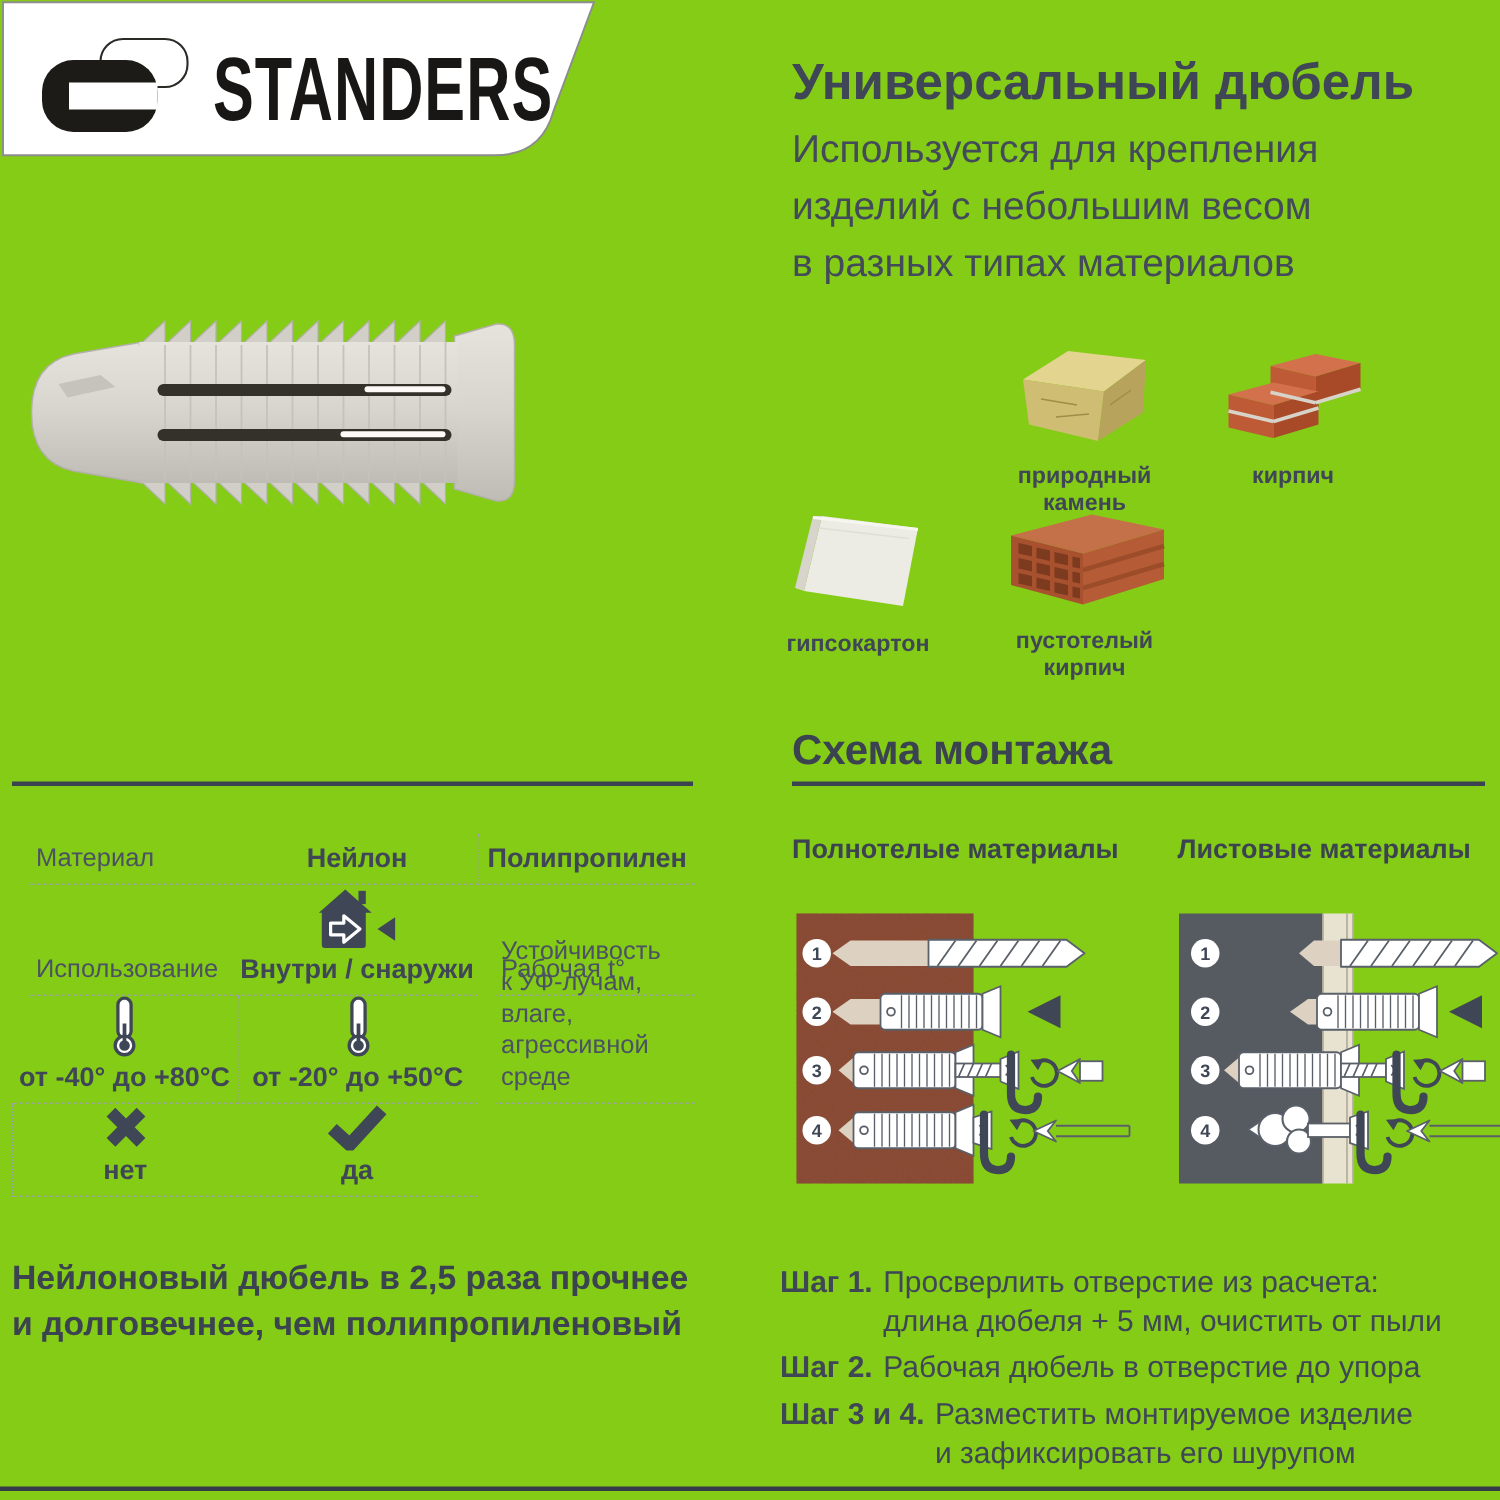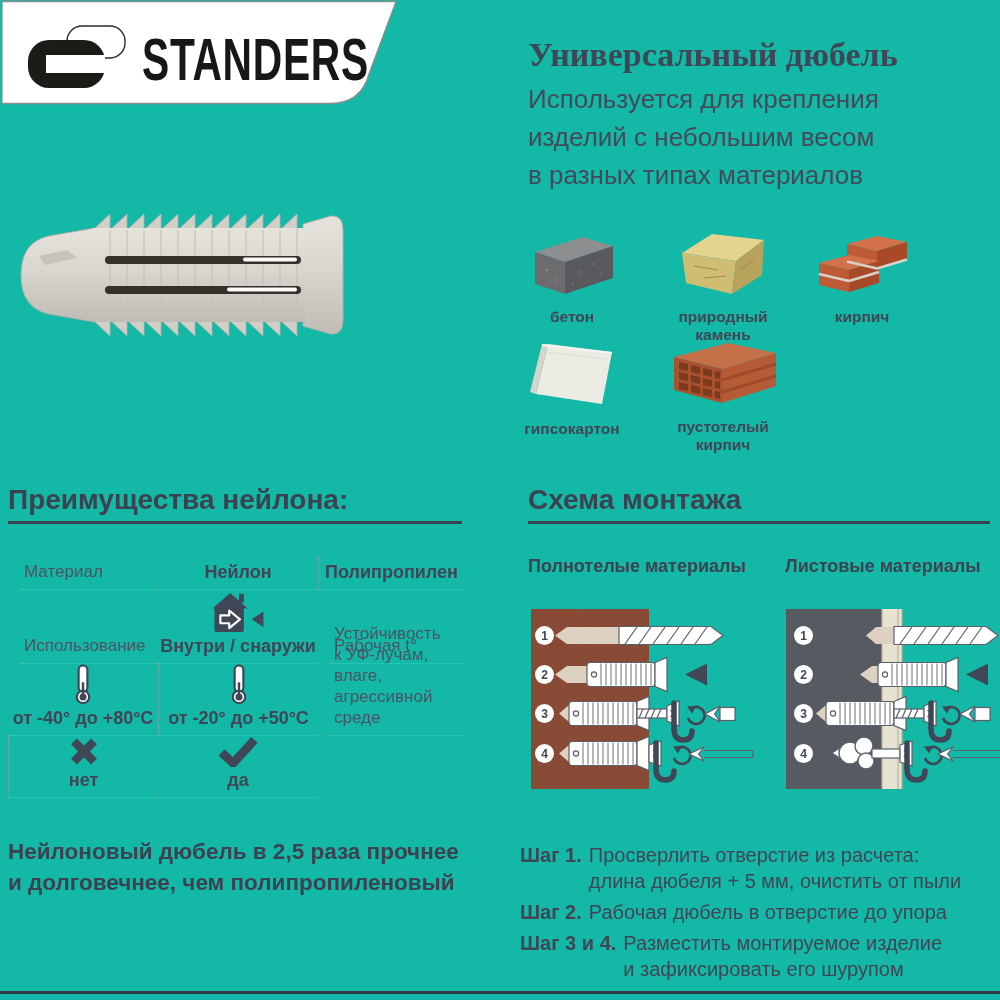--- a/index.html
+++ b/index.html
@@ -1,24 +1,24 @@
 <!DOCTYPE html>
 <html><head>
 <meta charset="utf-8">
 <style>
   html,body{margin:0;padding:0;background:#fff;}
-  .page{position:relative;width:1000px;height:1000px;background:#14b8a6;overflow:hidden;
+  .page{position:relative;width:1000px;height:1000px;background:#84cc16;overflow:hidden;
         font-family:"Liberation Sans",sans-serif;color:#3f4656;}
   
   .logo-box{position:absolute;left:0;top:0;width:400px;height:110px;}
   .brand{position:absolute;left:142px;top:30px;font-size:60px;line-height:1;font-weight:bold;
          color:#191715;transform:scaleX(0.68);transform-origin:0 50%;letter-spacing:1px;}
   
   .title-block{position:absolute;left:528px;top:34px;width:465px;}
-  .title-block h1{margin:0;font-size:34px;line-height:42px;font-weight:bold;color:#3f4656;font-family:Liberation Serif, serif;}
+  .title-block h1{margin:0;font-size:34px;line-height:42px;font-weight:bold;color:#3f4656;}
   .subtitle{margin:4px 0 0 0;font-size:26px;line-height:38px;white-space:pre-line;color:#434a59;}
   
   .mat-item{position:absolute;text-align:center;}
   .mat-label{display:block;font-size:15.5px;font-weight:bold;margin-top:6px;color:#3f4656;}
   
   .sec-head{position:absolute;font-size:28px;font-weight:bold;color:#3b4250;}
   .sec-rule{position:absolute;height:3px;background:#3b4250;}
   
   .adv-table{position:absolute;left:8px;top:556px;width:456px;display:grid;
              grid-template-columns:150px 160px 146px;grid-template-rows:34px 74px 72px 62px;}
@@ -125,34 +125,20 @@
     <path d="M88,30 L105,14 L105,30 Z M105,30 L122,14 L122,30 Z M122,30 L139,14 L139,30 Z M139,30 L156,14 L156,30 Z M156,30 L173,14 L173,30 Z M173,30 L190,14 L190,30 Z M190,30 L207,14 L207,30 Z M207,30 L224,14 L224,30 Z M224,30 L241,14 L241,30 Z M241,30 L258,14 L258,30 Z M258,30 L275,14 L275,30 Z M275,30 L292,14 L292,30 Z" fill="#d2cfc8" stroke="#b3b0a9" stroke-width="0.8"></path>
     <path d="M88,120 L105,136 L105,120 Z M105,120 L122,136 L122,120 Z M122,120 L139,136 L139,120 Z M139,120 L156,136 L156,120 Z M156,120 L173,136 L173,120 Z M173,120 L190,136 L190,120 Z M190,120 L207,136 L207,120 Z M207,120 L224,136 L224,120 Z M224,120 L241,136 L241,120 Z M241,120 L258,136 L258,120 Z M258,120 L275,136 L275,120 Z M275,120 L292,136 L292,120 Z" fill="#d2cfc8" stroke="#b3b0a9" stroke-width="0.8"></path>
     <rect x="88" y="28" width="212" height="94" fill="url(#dwg)"></rect>
     <path d="M105,30 V120 M122,30 V120 M139,30 V120 M156,30 V120 M173,30 V120 M190,30 V120 M207,30 V120 M224,30 V120 M241,30 V120 M258,30 V120 M275,30 V120 M292,28 V122" stroke="#c5c2bb" stroke-width="1.2" fill="none"></path>
     <rect x="100" y="56" width="196" height="8" rx="4" fill="#333129"></rect>
     <rect x="100" y="86" width="196" height="8" rx="4" fill="#333129"></rect>
     <rect x="238" y="57.5" width="54" height="4" rx="2" fill="#fbfaf8"></rect>
     <rect x="222" y="87.5" width="70" height="4" rx="2" fill="#fbfaf8"></rect>
   </svg>
 
-  <div class="mat-item" style="left:516px;top:232px;width:112px">
-    <svg width="90" height="66" viewBox="0 0 90 66">
-      <polygon points="8,20 56,5 86,14 38,30" fill="#8d8e90"></polygon>
-      <polygon points="8,20 38,30 38,62 8,52" fill="#6c6c6f"></polygon>
-      <polygon points="38,30 86,14 86,46 38,62" fill="#595a5d"></polygon>
-      <circle cx="20" cy="38" r="1.4" fill="#85868a"></circle>
-        <circle cx="28" cy="48" r="1.2" fill="#85868a"></circle>
-      <circle cx="52" cy="40" r="1.4" fill="#6d6e72"></circle>
-        <circle cx="66" cy="32" r="1.3" fill="#6d6e72"></circle>
-      <circle cx="74" cy="42" r="1.2" fill="#6d6e72"></circle>
-        <circle cx="46" cy="52" r="1.2" fill="#6d6e72"></circle>
-    </svg>
-    <span class="mat-label">бетон</span>
-  </div>
   <div class="mat-item" style="left:664px;top:226px;width:118px">
     <svg width="98" height="72" viewBox="0 0 98 72">
       <polygon points="8,27 38,8 90,14 62,35" fill="#e3d48f"></polygon>
       <polygon points="8,27 62,35 58,68 12,57" fill="#cfbd74"></polygon>
       <polygon points="62,35 90,14 88,49 58,68" fill="#b7a35c"></polygon>
       <path d="M20,40 L44,44 M30,52 L52,50 M66,44 L80,34" stroke="#a08c48" stroke-width="1" fill="none"></path>
     </svg>
     <span class="mat-label">природный камень</span>
   </div>
   <div class="mat-item" style="left:812px;top:230px;width:100px">
@@ -195,21 +181,20 @@
         <polygon points="17,44 26,46 26,53 17,51"></polygon>
           <polygon points="29,47 38,49 38,56 29,54"></polygon>
           <polygon points="41,50 50,52 50,59 41,57"></polygon>
           <polygon points="53,53 58,54 58,61 53,60"></polygon>
       </g>
       <path d="M60,42 L114,26 M60,54 L114,38" stroke="#9d4c2a" stroke-width="3" fill="none"></path>
     </svg>
     <span class="mat-label">пустотелый кирпич</span>
   </div>
 
-  <div class="sec-head" style="left:8px;top:484px">Преимущества нейлона:</div>
   <div class="sec-rule" style="left:8px;top:521px;width:454px"></div>
 
   <div class="adv-table">
 
     <div class="cell rowlabel">Материал</div>
     <div class="cell val">Нейлон</div>
     <div class="cell val col3">Полипропилен</div>
 
     <div class="cell rowlabel">Использование</div>
     <div class="cell val">

